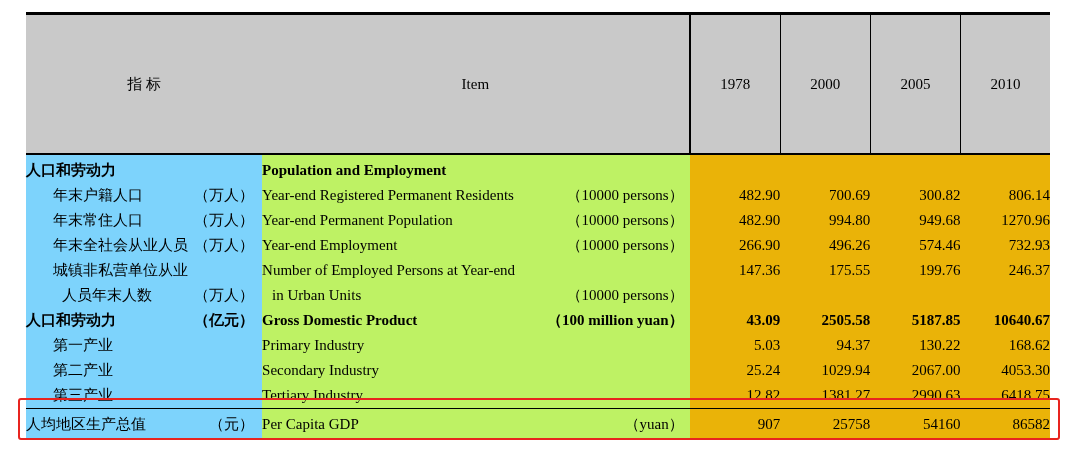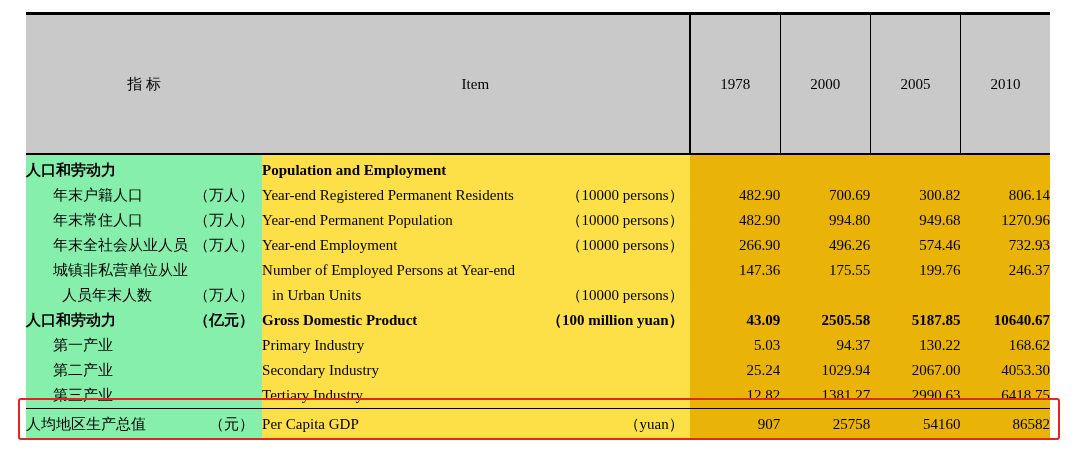--- a/index.html
+++ b/index.html
@@ -63,27 +63,27 @@
     display: inline-block;
   }
 
   
   tbody td {
     height: 25px;
     line-height: 25px;
     font-size: 15px;
   }
   td.c-cn {
-    background: #86efac;
+    background: #7dd3fc;
     padding-left: 8px;
     position: relative;
     white-space: nowrap;
   }
   td.c-en {
-    background: #fde047;
+    background: #bef264;
     padding-left: 6px;
     position: relative;
     white-space: nowrap;
   }
   td.c-num {
     text-align: right;
     padding-right: 10px;
     background: #eab308;
     white-space: nowrap;
   }

